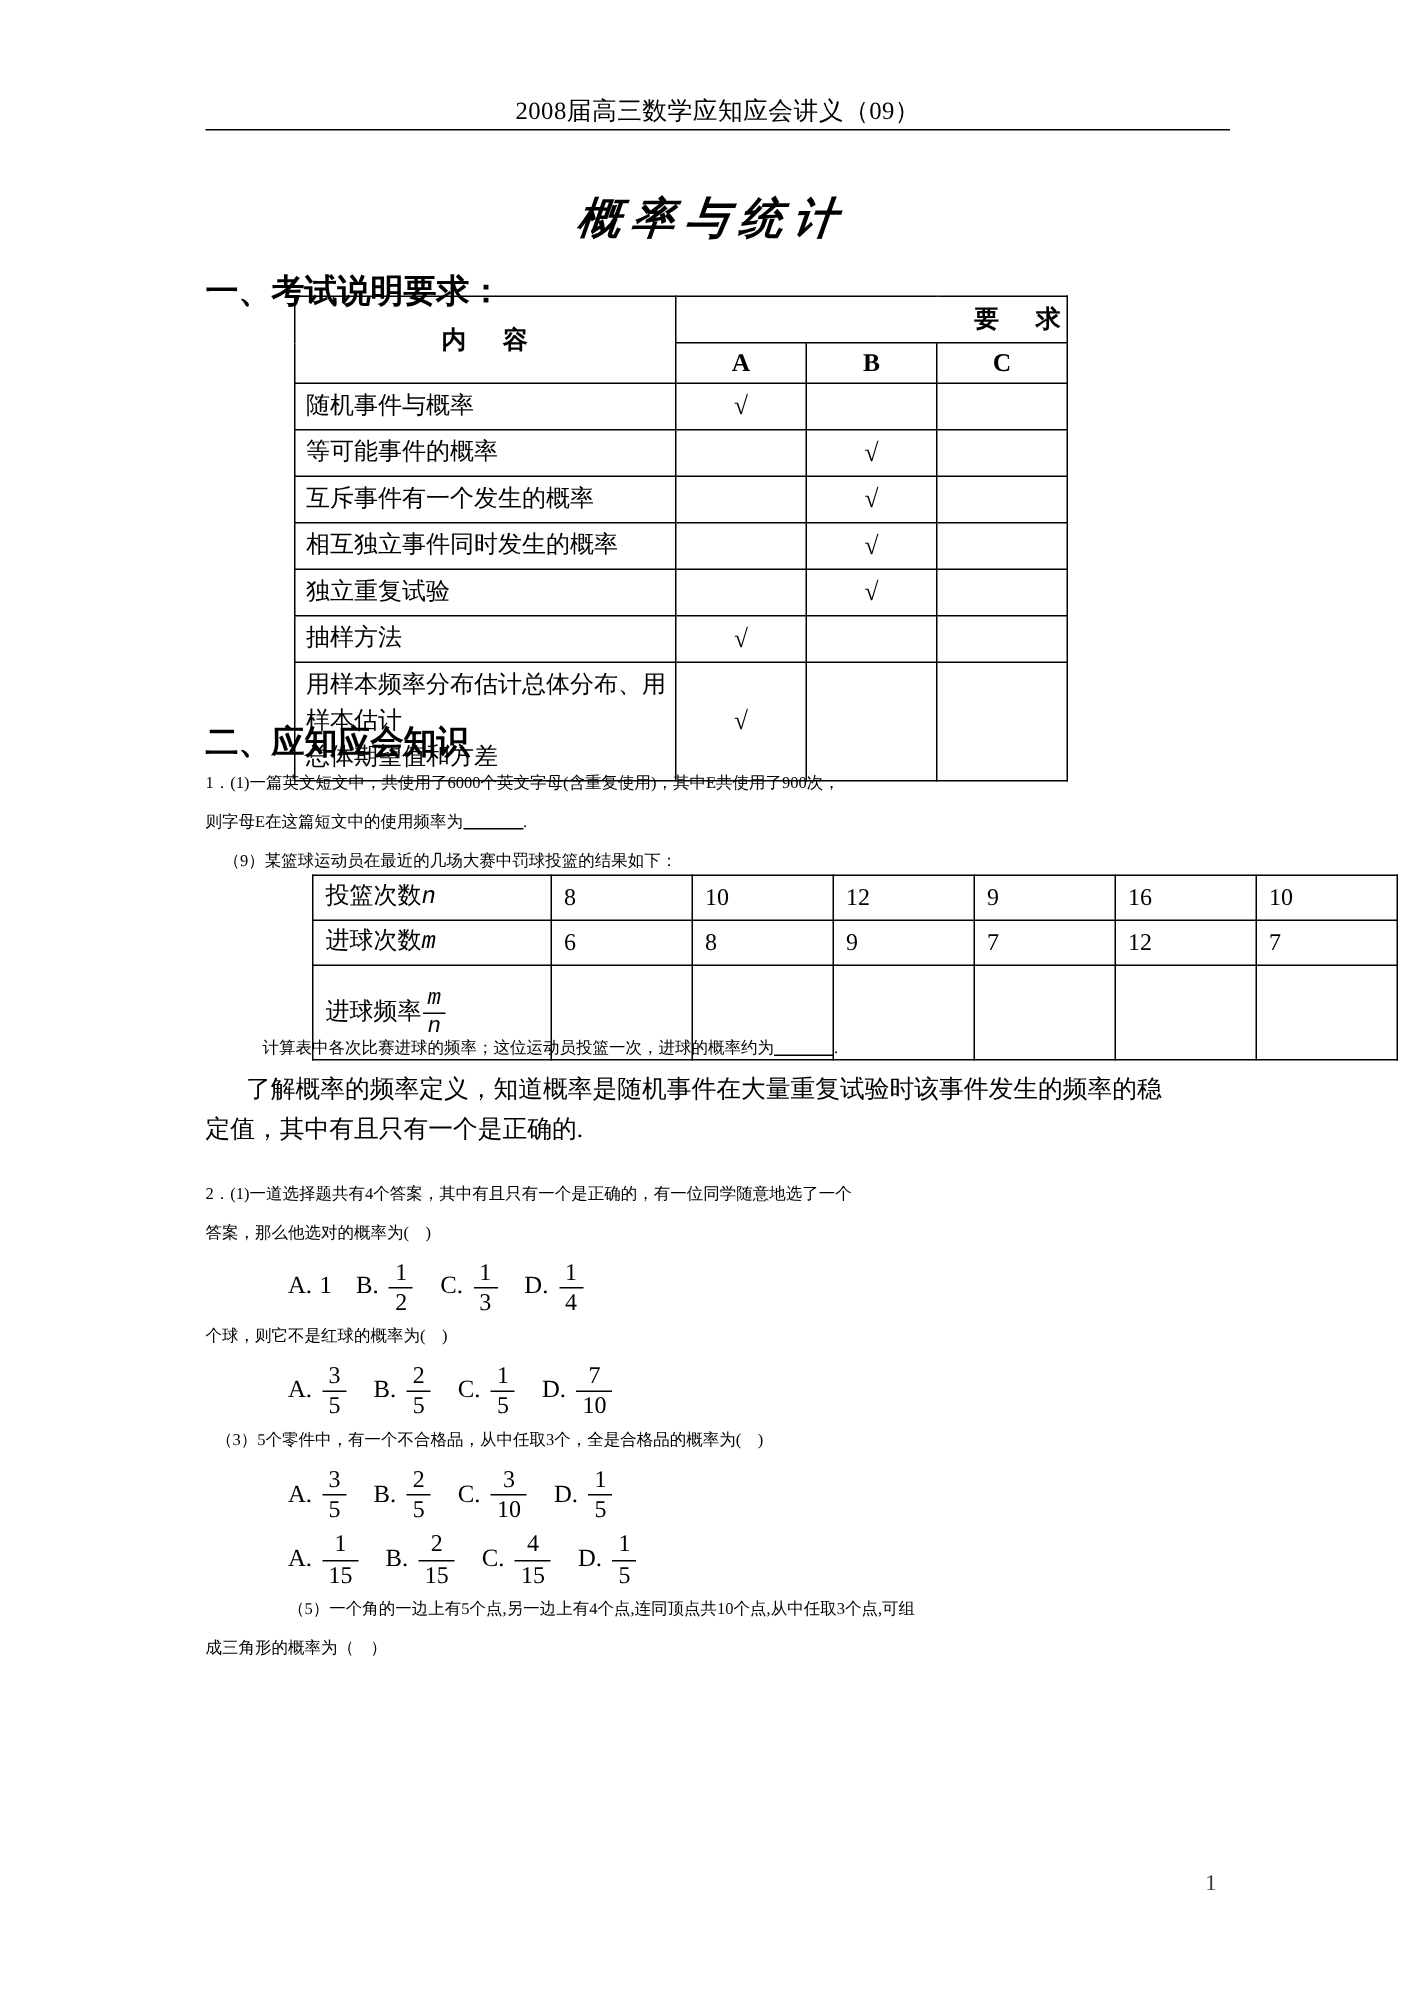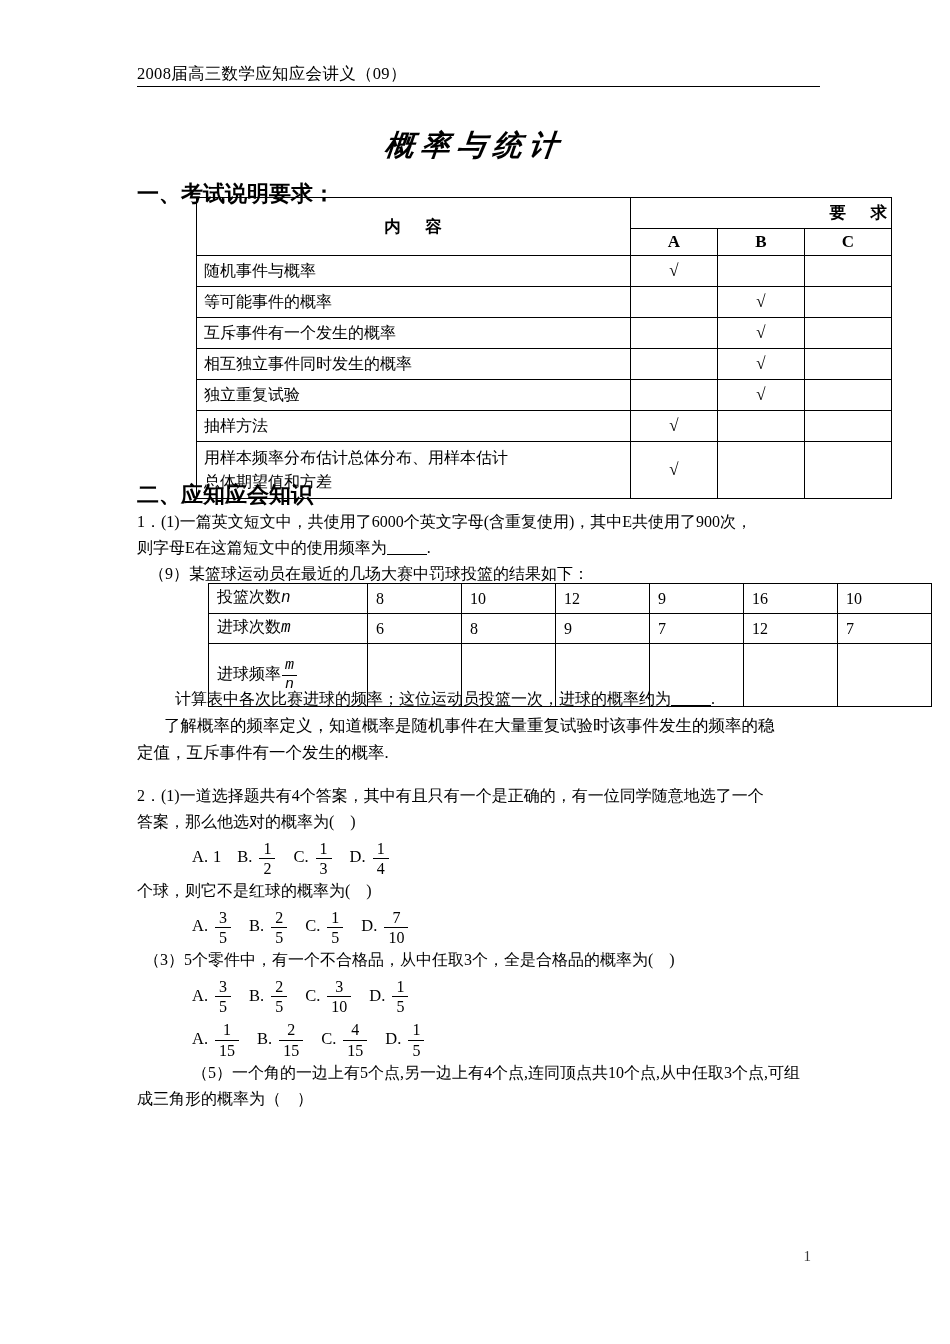--- a/index.html
+++ b/index.html
@@ -18,21 +18,21 @@
   }
 
   
   .header-zone {
     position: absolute;
     left: 137px;
     top: 64px;
     width: 683px;
   }
   .header-text {
-    text-align: left;
+    text-align: center;
     font-size: 16.5px;
     line-height: 20px;
     letter-spacing: 0.3px;
     white-space: nowrap;
   }
   .header-rule {
     margin-top: 2px;
     border-top: 1.6px solid #000;
   }
 
@@ -57,21 +57,21 @@
     left: 137px;
     top: 0;
     width: 683px;
   }
   .sect-head {
     font-size: 22px;
     font-weight: bold;
     line-height: 22px;
   }
   .para {
-    font-size: 16px;
+    font-size: 11px;
     line-height: 26px;
     text-align: justify;
   }
   .bold-note {
     font-size: 16.5px;
     line-height: 27px;
     font-weight: normal;
     text-align: justify;
   }
   .blank-line {
@@ -81,21 +81,21 @@
     vertical-align: -2px;
   }
   .it { font-style: italic; }
 
   
   .req-table {
     position: absolute;
     left: 196px;
     top: 197px;
     border-collapse: collapse;
-    width: 696px;
+    width: 516px;
     font-size: 16px;
   }
   .req-table td, .req-table th {
     border: 1.1px solid #000;
     padding: 0;
     font-weight: normal;
   }
   .req-table .hdr {
     text-align: right;
     font-weight: bold;
@@ -319,21 +319,21 @@
         <td class="val"></td>
       </tr>
     </tbody>
   </table>
 
   <div class="content" style="top:686px;">
     <div class="para" style="padding-left:38px;">
       <span>计算表中各次比赛进球的频率；这位运动员投篮一次，进球的概率约为</span><span class="blank-line"></span><span>.</span>
     </div>
     <div class="bold-note" style="padding-left:27px;">了解概率的频率定义，知道概率是随机事件在大量重复试验时该事件发生的频率的稳</div>
-    <div class="bold-note">定值，互斥事件有一个发生的概率.</div>
+    <div class="bold-note">定值，其中有且只有一个是正确的.</div>
   </div>
 
   <div class="content" style="top:783px;">
     <div class="para">2．(1)一道选择题共有4个答案，其中有且只有一个是正确的，有一位同学随意地选了一个</div>
     <div class="para">答案，那么他选对的概率为(　)</div>
     <div class="choices"><span class="choice"><span class="ltr">A.</span><span>1</span></span><span class="choice"><span class="ltr">B.</span><span class="ofrac"><span class="num">1</span><span class="bar"></span><span class="den">2</span></span></span><span class="choice"><span class="ltr">C.</span><span class="ofrac"><span class="num">1</span><span class="bar"></span><span class="den">3</span></span></span><span class="choice"><span class="ltr">D.</span><span class="ofrac"><span class="num">1</span><span class="bar"></span><span class="den">4</span></span></span></div>
 
     <div class="para">个球，则它不是红球的概率为(　)</div>
     <div class="choices"><span class="choice"><span class="ltr">A.</span><span class="ofrac"><span class="num">3</span><span class="bar"></span><span class="den">5</span></span></span><span class="choice"><span class="ltr">B.</span><span class="ofrac"><span class="num">2</span><span class="bar"></span><span class="den">5</span></span></span><span class="choice"><span class="ltr">C.</span><span class="ofrac"><span class="num">1</span><span class="bar"></span><span class="den">5</span></span></span><span class="choice"><span class="ltr">D.</span><span class="ofrac"><span class="num">7</span><span class="bar"></span><span class="den">10</span></span></span></div>
 

